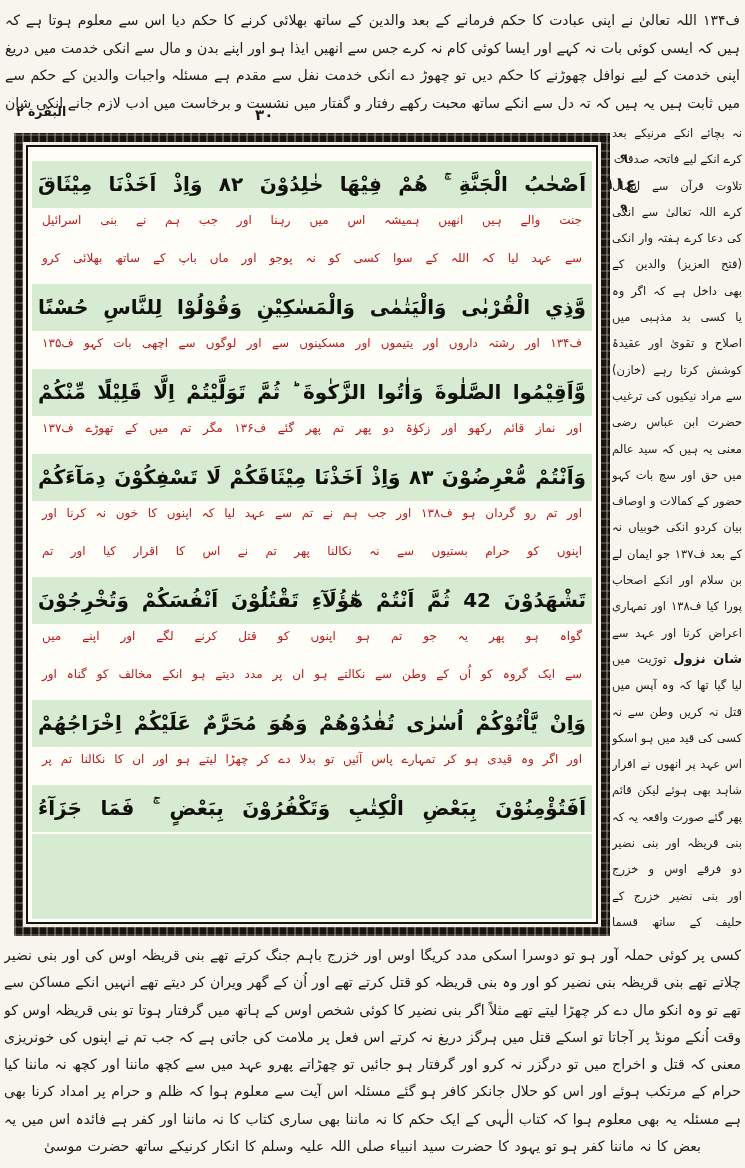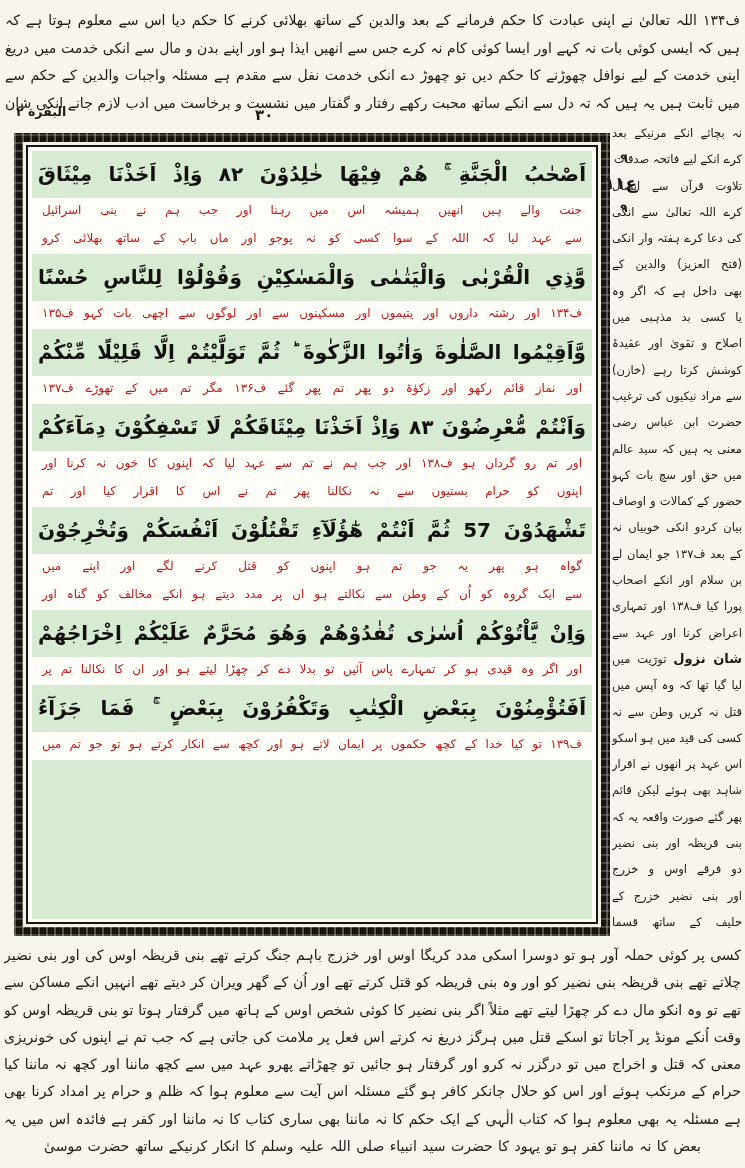--- a/index.html
+++ b/index.html
@@ -30,21 +30,21 @@
     background-color:#191310;
     background-image:
       repeating-linear-gradient(90deg, rgba(245,240,225,.30) 0 2px, transparent 2px 8px),
       repeating-linear-gradient(0deg, rgba(245,240,225,.22) 0 2px, transparent 2px 8px);
   }
   .frame-gap{height:100%;box-sizing:border-box;background:#f2efe4;padding:3px;}
   .frame-inner{
     height:100%;box-sizing:border-box;border:2px solid #191310;background:#fffdf7;
     display:flex;flex-direction:column;padding:2px 4px 0 4px;
   }
-  .v-row{margin-top:2px;}
+  .v-row{margin-top:12px;}
   .ar{
     background:#d6ebd1;direction:rtl;
     font-size:20px;font-weight:bold;color:#12100d;
     height:47px;line-height:46px;overflow:hidden;
     text-align:justify;text-align-last:justify;padding:0 6px;
   }
   .ur{
     direction:rtl;font-size:12px;color:#b91c1c;
     height:26px;line-height:25px;overflow:hidden;
     text-align:justify;text-align-last:justify;padding:0 10px;
@@ -109,33 +109,32 @@
           <div class="ur">اور نماز قائم رکھو اور زکوٰۃ دو پھر تم پھر گئے ف۱۳۶ مگر تم میں کے تھوڑے ف۱۳۷</div>
         </div>
         <div class="v-row">
           <div class="ar">وَاَنْتُمْ مُّعْرِضُوْنَ ۸۳ وَاِذْ اَخَذْنَا مِيْثَاقَكُمْ لَا تَسْفِكُوْنَ دِمَآءَكُمْ</div>
           <div class="ur">اور تم رو گردان ہو ف۱۳۸ اور جب ہم نے تم سے عہد لیا کہ اپنوں کا خون نہ کرنا اور</div>
         </div>
         <div class="v-row">
           <div class="ur">اپنوں کو حرام بستیوں سے نہ نکالنا پھر تم نے اس کا اقرار کیا اور تم</div>
         </div>
         <div class="v-row">
-          <div class="ar">تَشْهَدُوْنَ 57 ثُمَّ اَنْتُمْ هٰٓؤُلَآءِ تَقْتُلُوْنَ اَنْفُسَكُمْ وَتُخْرِجُوْنَ</div>
+          <div class="ar">تَشْهَدُوْنَ 42 ثُمَّ اَنْتُمْ هٰٓؤُلَآءِ تَقْتُلُوْنَ اَنْفُسَكُمْ وَتُخْرِجُوْنَ</div>
           <div class="ur">گواہ ہو پھر یہ جو تم ہو اپنوں کو قتل کرنے لگے اور اپنے میں</div>
         </div>
         <div class="v-row">
           <div class="ur">سے ایک گروہ کو اُن کے وطن سے نکالتے ہو ان پر مدد دیتے ہو انکے مخالف کو گناہ اور زیادتی میں</div>
         </div>
         <div class="v-row">
           <div class="ar">وَاِنْ يَّاْتُوْكُمْ اُسٰرٰى تُفٰدُوْهُمْ وَهُوَ مُحَرَّمٌ عَلَيْكُمْ اِخْرَاجُهُمْ</div>
           <div class="ur">اور اگر وہ قیدی ہو کر تمہارے پاس آئیں تو بدلا دے کر چھڑا لیتے ہو اور ان کا نکالنا تم پر حرام ہے</div>
         </div>
         <div class="v-row">
           <div class="ar">اَفَتُؤْمِنُوْنَ بِبَعْضِ الْكِتٰبِ وَتَكْفُرُوْنَ بِبَعْضٍ ۚ فَمَا جَزَآءُ</div>
-          <div class="ur">ف۱۳۹ تو کیا خدا کے کچھ حکموں پر ایمان لاتے ہو اور کچھ سے انکار کرتے ہو تو جو تم میں</div>
         </div>
 
         <div class="v-bottom-band"></div>
       </div>
     </div>
   </div>
 
   <div class="ruku-marker">
     <span class="rk-n">۹</span>
     <span class="rk-ain">ع۱۱</span>

